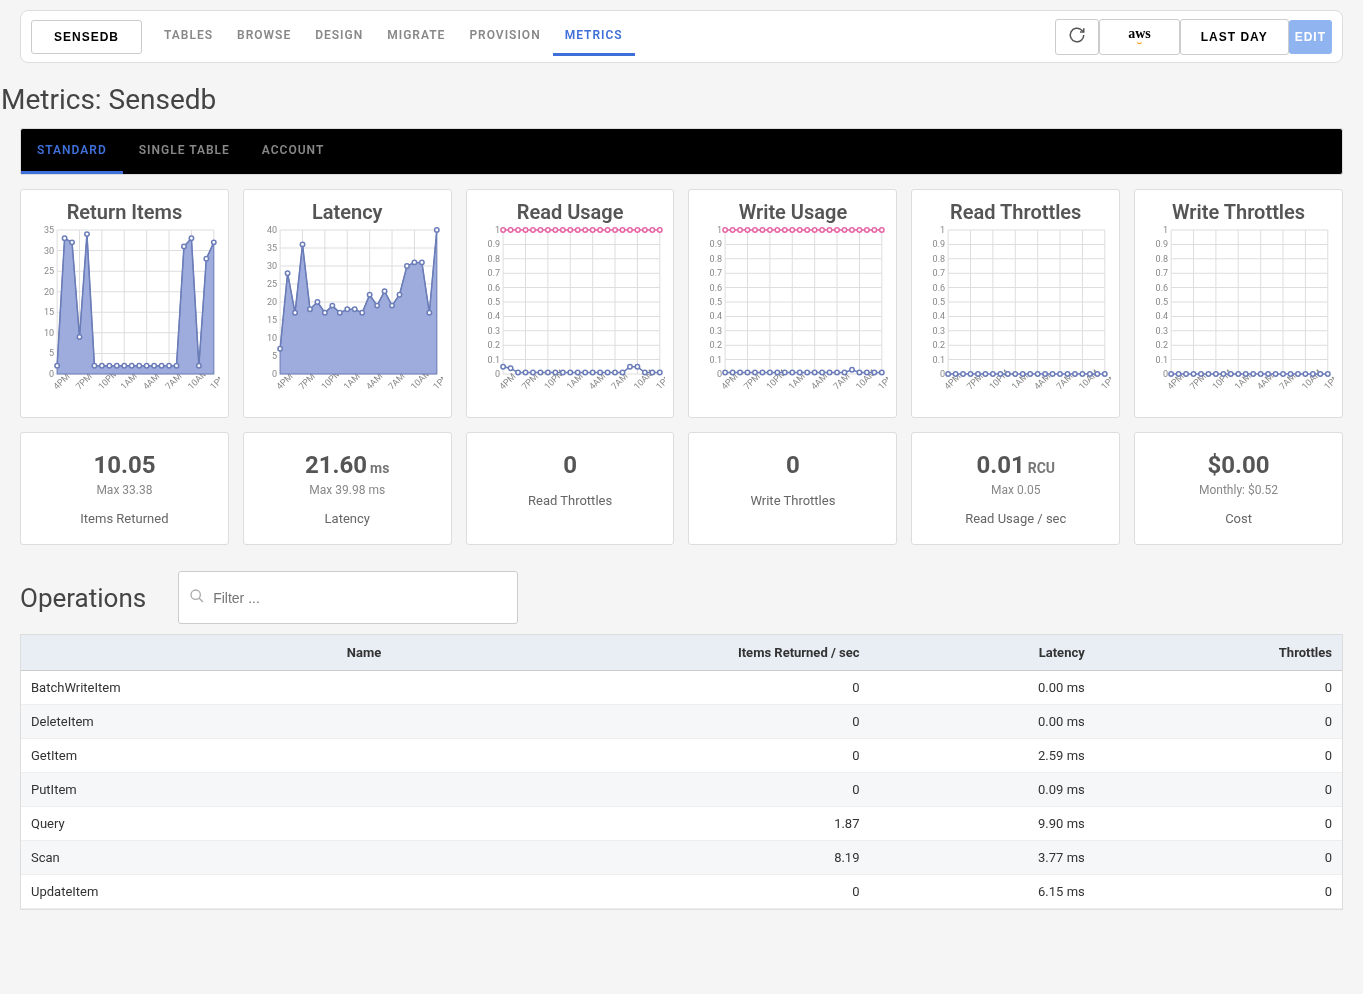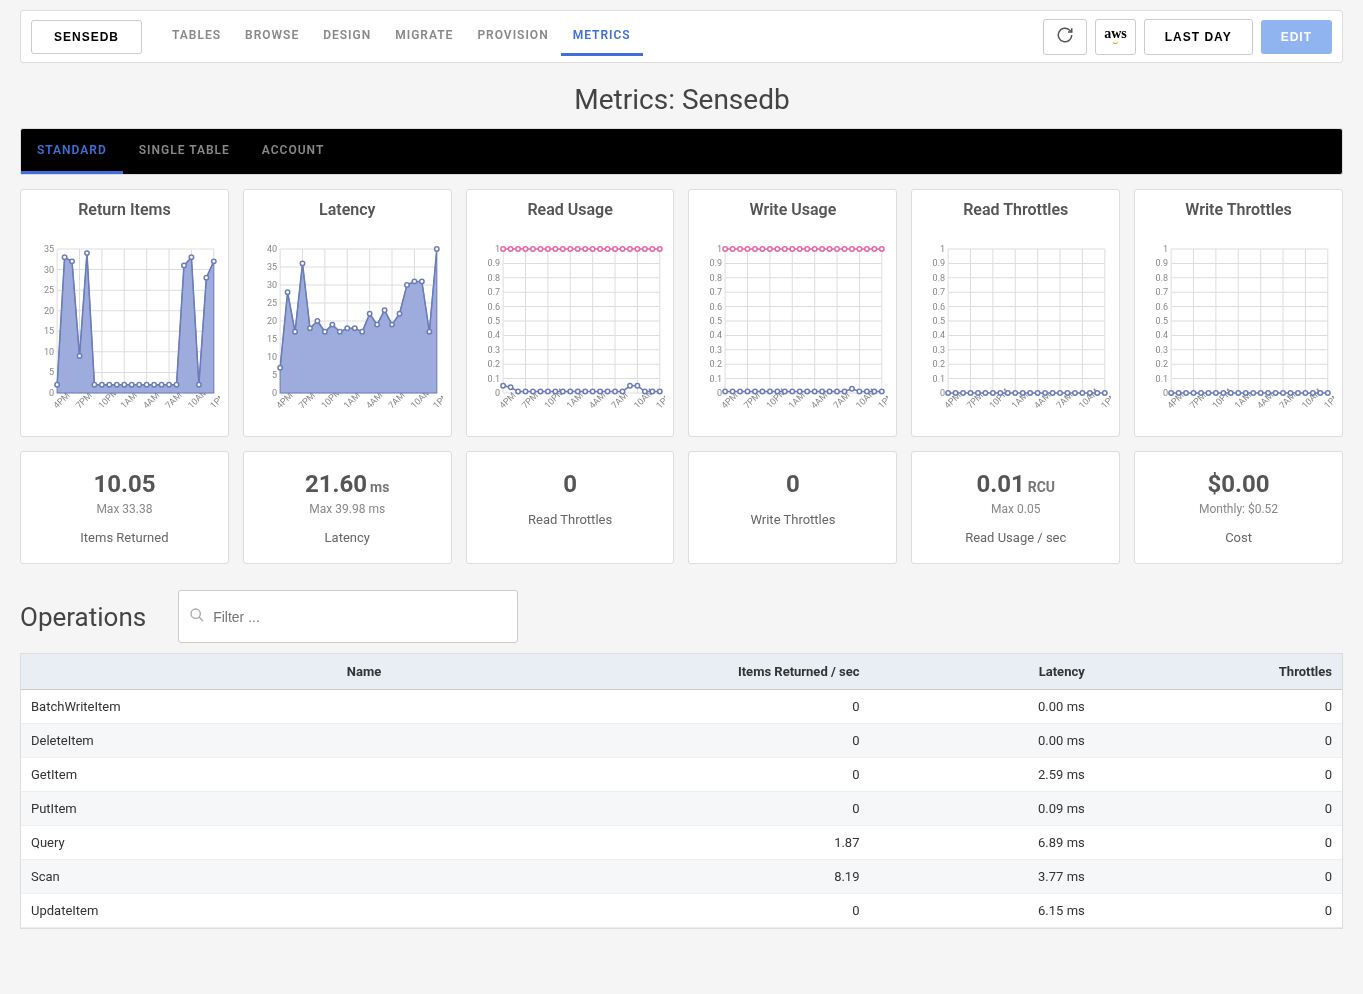--- a/index.html
+++ b/index.html
@@ -1,35 +1,35 @@
 <!DOCTYPE html>
 <html><head>
 <meta charset="utf-8">
 <style>
 * { box-sizing: border-box; margin: 0; padding: 0; }
 body { font-family: -apple-system, BlinkMacSystemFont, "Segoe UI", Roboto, Helvetica, Arial, sans-serif; background: #f5f5f5; color: #333; font-size: 14px; }
-.topbar { display: flex; align-items: center; background: #fff; border: 1px solid #ddd; margin: 10px 20px 0 20px; border-radius: 3px; padding: 6px 10px; gap: 8px; }
+.topbar { display: flex; align-items: center; background: #fff; border: 1px solid #ddd; margin: 10px 20px 0 20px; border-radius: 8px; padding: 6px 10px; gap: 0; }
 .db-btn { border: 1px solid #ccc; background: #fff; padding: 9px 22px; border-radius: 3px; font-weight: 600; letter-spacing: 1px; font-size: 12px; cursor: pointer; }
 .nav-tabs { display: flex; gap: 0; margin-left: 10px; }
 .nav-tab { padding: 11px 12px; font-size: 12px; letter-spacing: 1px; font-weight: 600; color: #888; cursor: pointer; border-bottom: 3px solid transparent; }
 .nav-tab.active { color: #3f6fd8; border-bottom-color: #3f6fd8; }
 .spacer { flex: 1; }
 .icon-btn { border: 1px solid #ccc; background: #fff; width: 44px; height: 36px; border-radius: 3px; display: flex; align-items: center; justify-content: center; cursor: pointer; }
-.aws-btn { border: 1px solid #ccc; background: #fff; padding: 4px 8px; border-radius: 3px; font-family: serif; font-weight: bold; font-size: 14px; cursor: pointer; display:flex; flex-direction:column; align-items:center; line-height:1; height:36px; justify-content:center; }
+.aws-btn { border: 1px solid #ccc; background: #fff; padding: 4px 28px; border-radius: 3px; font-family: serif; font-weight: bold; font-size: 14px; cursor: pointer; display:flex; flex-direction:column; align-items:center; line-height:1; height:36px; justify-content:center; }
 .aws-btn .swoosh{font-size:8px; color:#ff9900; margin-top:-2px;}
 .pill-btn { border: 1px solid #ccc; background: #fff; padding: 10px 20px; border-radius: 3px; font-size: 12px; font-weight: 600; letter-spacing: 1px; cursor: pointer; }
-.edit-btn { background: #8fb4f0; color: #fff; border: none; padding: 10px 20px; border-radius: 3px; font-size: 12px; font-weight: 600; letter-spacing: 1px; cursor: pointer; }
-.page-title { text-align: center; font-size: 28px; color: #444; font-weight: 400; padding: 20px 0 12px 1px; }
+.edit-btn { background: #8fb4f0; color: #fff; border: none; padding: 10px 6px; border-radius: 3px; font-size: 12px; font-weight: 600; letter-spacing: 1px; cursor: pointer; }
+.page-title { font-size: 28px; color: #444; font-weight: 400; padding: 20px 0 12px 1px; }
 .sub-tabs-wrap { background: #000000; border: 1px solid #ddd; margin: 0 20px; border-radius: 3px; }
 .sub-tabs { display: flex; }
 .sub-tab { padding: 14px 16px; font-size: 12px; letter-spacing: 1px; font-weight: 600; color: #888; cursor: pointer; border-bottom: 3px solid transparent; }
 .sub-tab.active { color: #3f6fd8; border-bottom-color: #3f6fd8; }
 .charts-row { display: flex; gap: 14px; margin: 14px 20px 0 20px; }
 .chart-card { flex: 1; background: #fff; border: 1px solid #ddd; border-radius: 3px; padding: 10px 8px; }
-.chart-title { text-align: center; font-weight: 600; color: #555; font-size: 16px; margin-bottom: 24px; }
+.chart-title { text-align: center; font-weight: 600; color: #555; font-size: 20px; margin-bottom: 0; }
 .chart-svg { width: 100%; height: 180px; }
 .axis-text { font-size: 9px; fill: #888; }
 .gridline { stroke: #ddd; stroke-width: 1; }
 .series-area { fill: #9eacdd; stroke: #6b7db8; stroke-width: 1; }
 .series-line { fill: none; stroke: #6b7db8; stroke-width: 1.5; }
 .series-line-pink { fill: none; stroke: #e766a6; stroke-width: 1.5; }
 .dot { fill: #fff; stroke: #6b7db8; stroke-width: 1.5; }
 .dot-pink { fill: #fff; stroke: #e766a6; stroke-width: 1.5; }
 .stats-row { display: flex; gap: 14px; margin: 14px 20px 0 20px; }
 .stat-card { flex: 1; background: #fff; border: 1px solid #ddd; border-radius: 3px; padding: 18px 8px; text-align: center; }
@@ -582,21 +582,21 @@
         </tr>
         <tr>
           <td>PutItem</td>
     <td class="r">0</td>
     <td class="r">0.09 ms</td>
     <td class="r">0</td>
         </tr>
         <tr>
           <td>Query</td>
     <td class="r">1.87</td>
-    <td class="r">6.89 ms</td>
+    <td class="r">9.90 ms</td>
     <td class="r">0</td>
         </tr>
         <tr>
           <td>Scan</td>
     <td class="r">8.19</td>
     <td class="r">3.77 ms</td>
     <td class="r">0</td>
         </tr>
         <tr>
           <td>UpdateItem</td>

